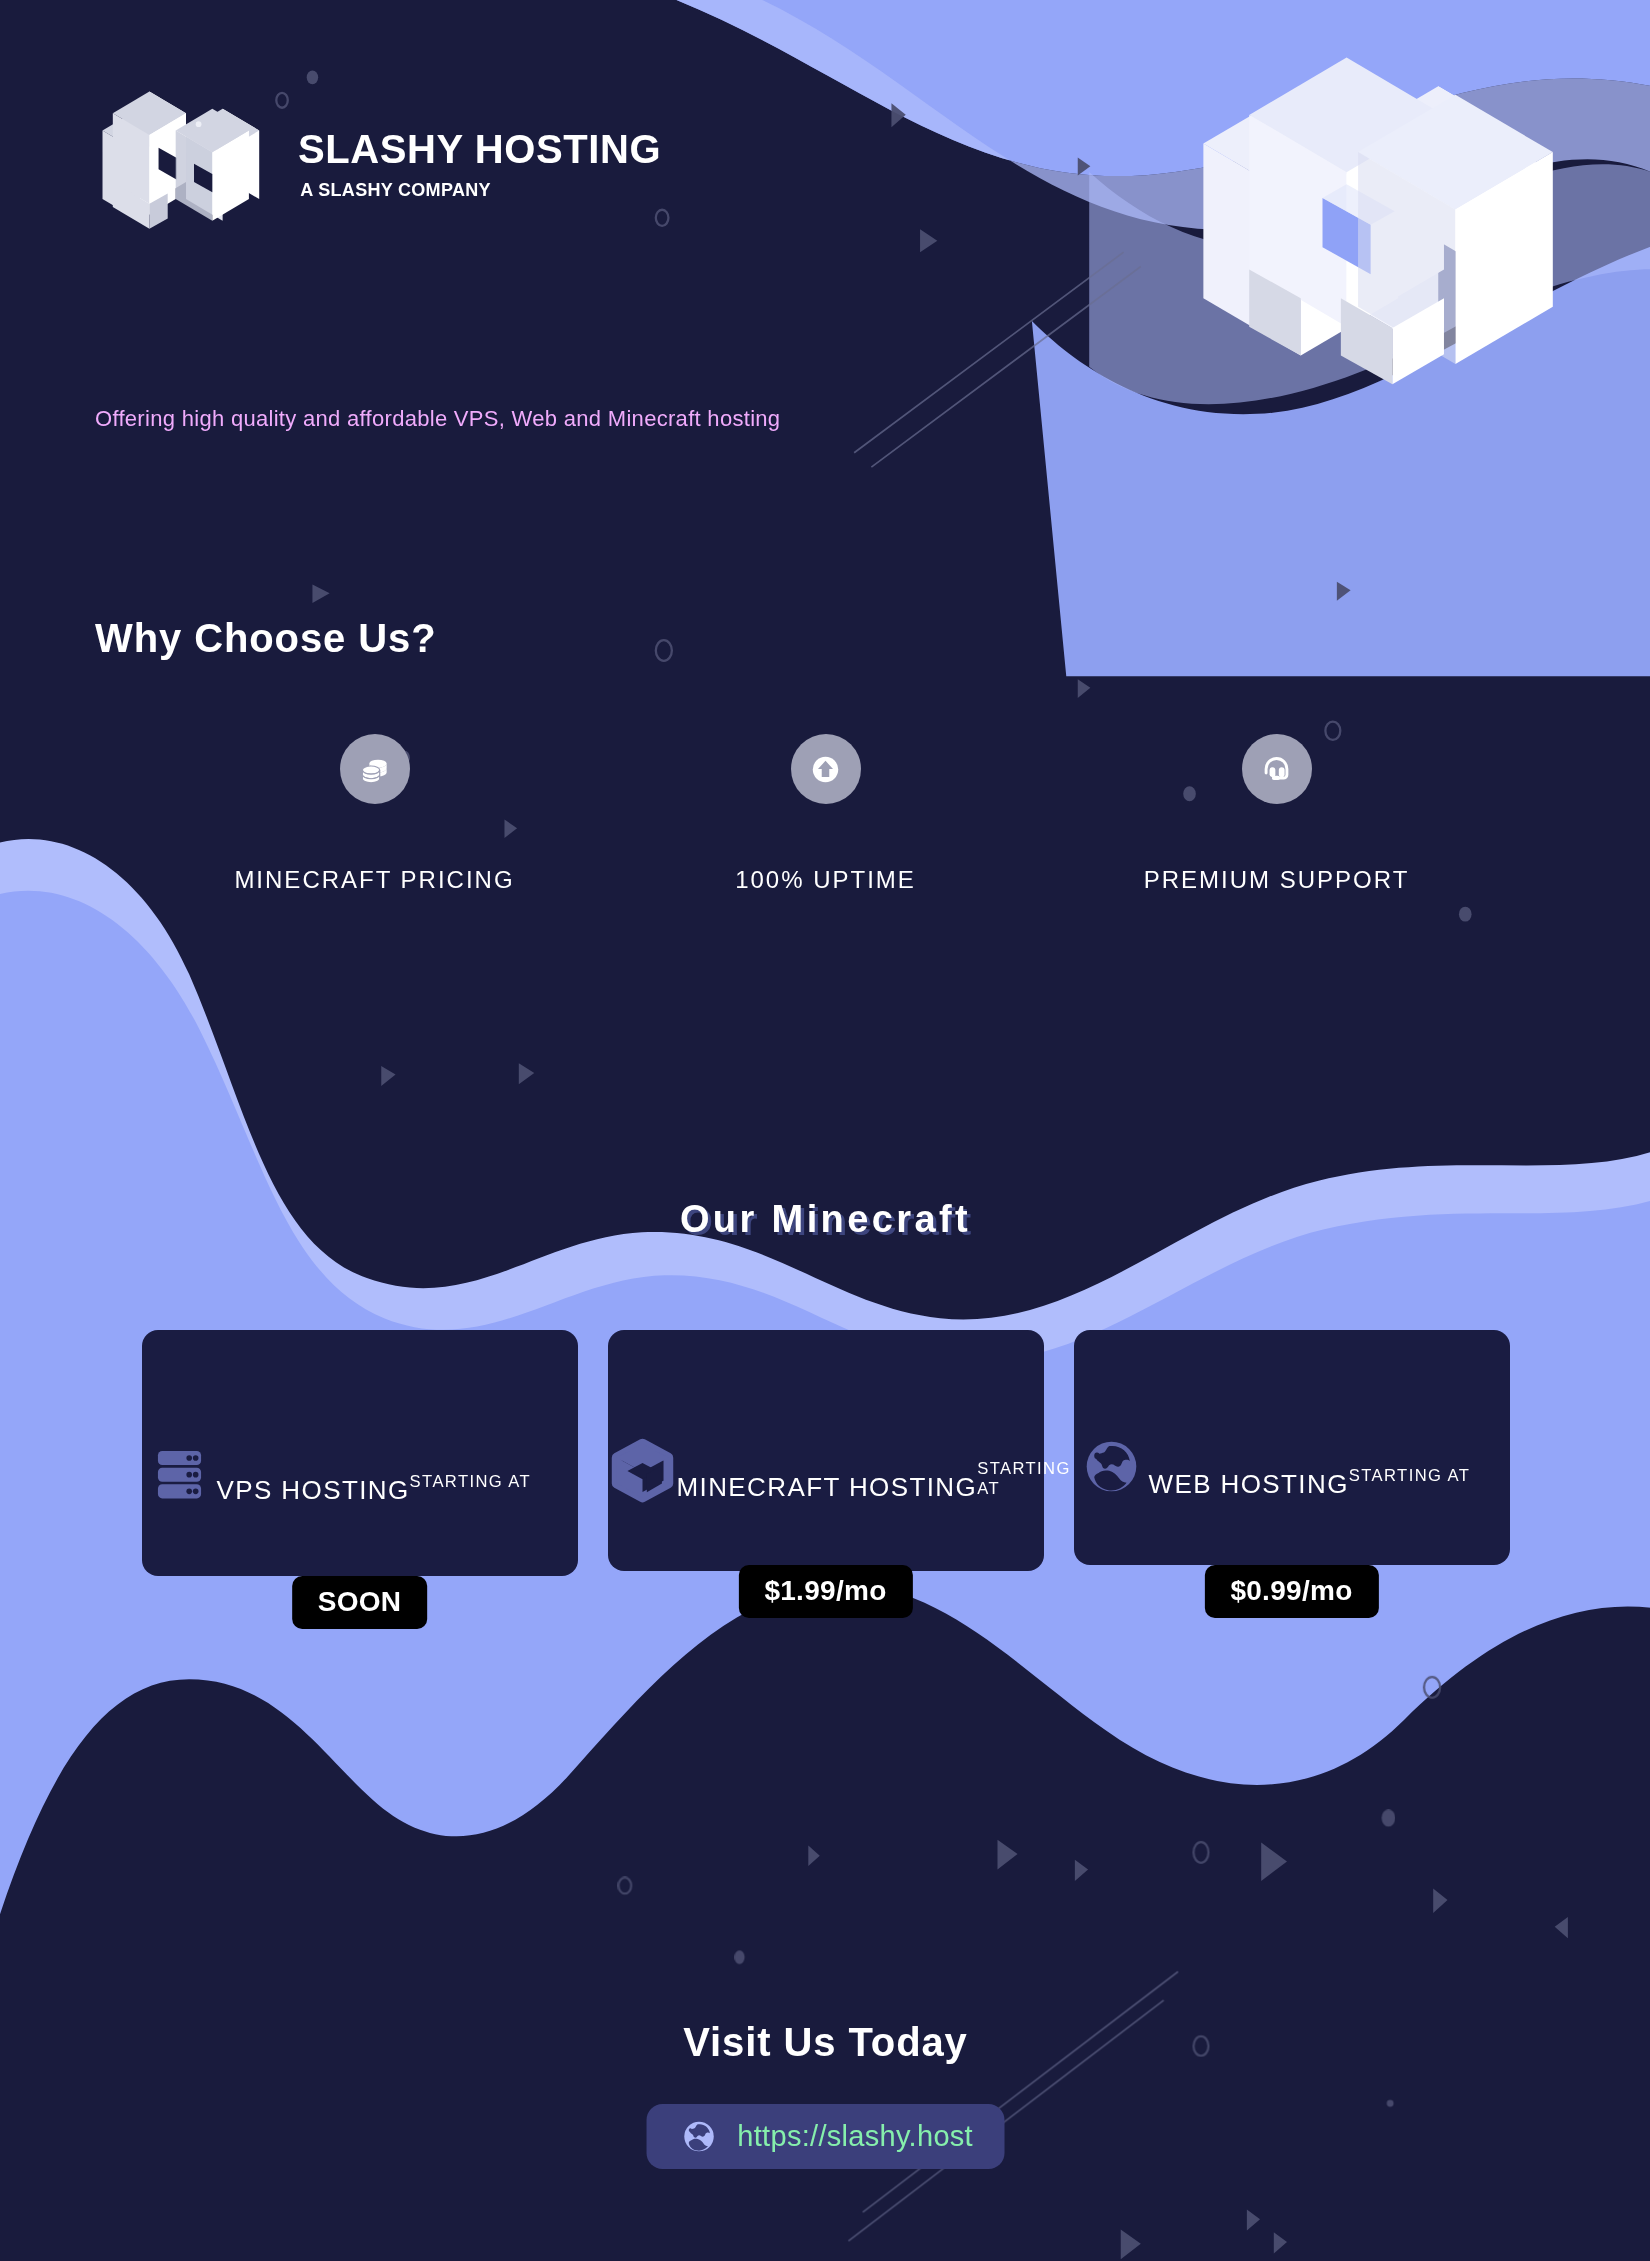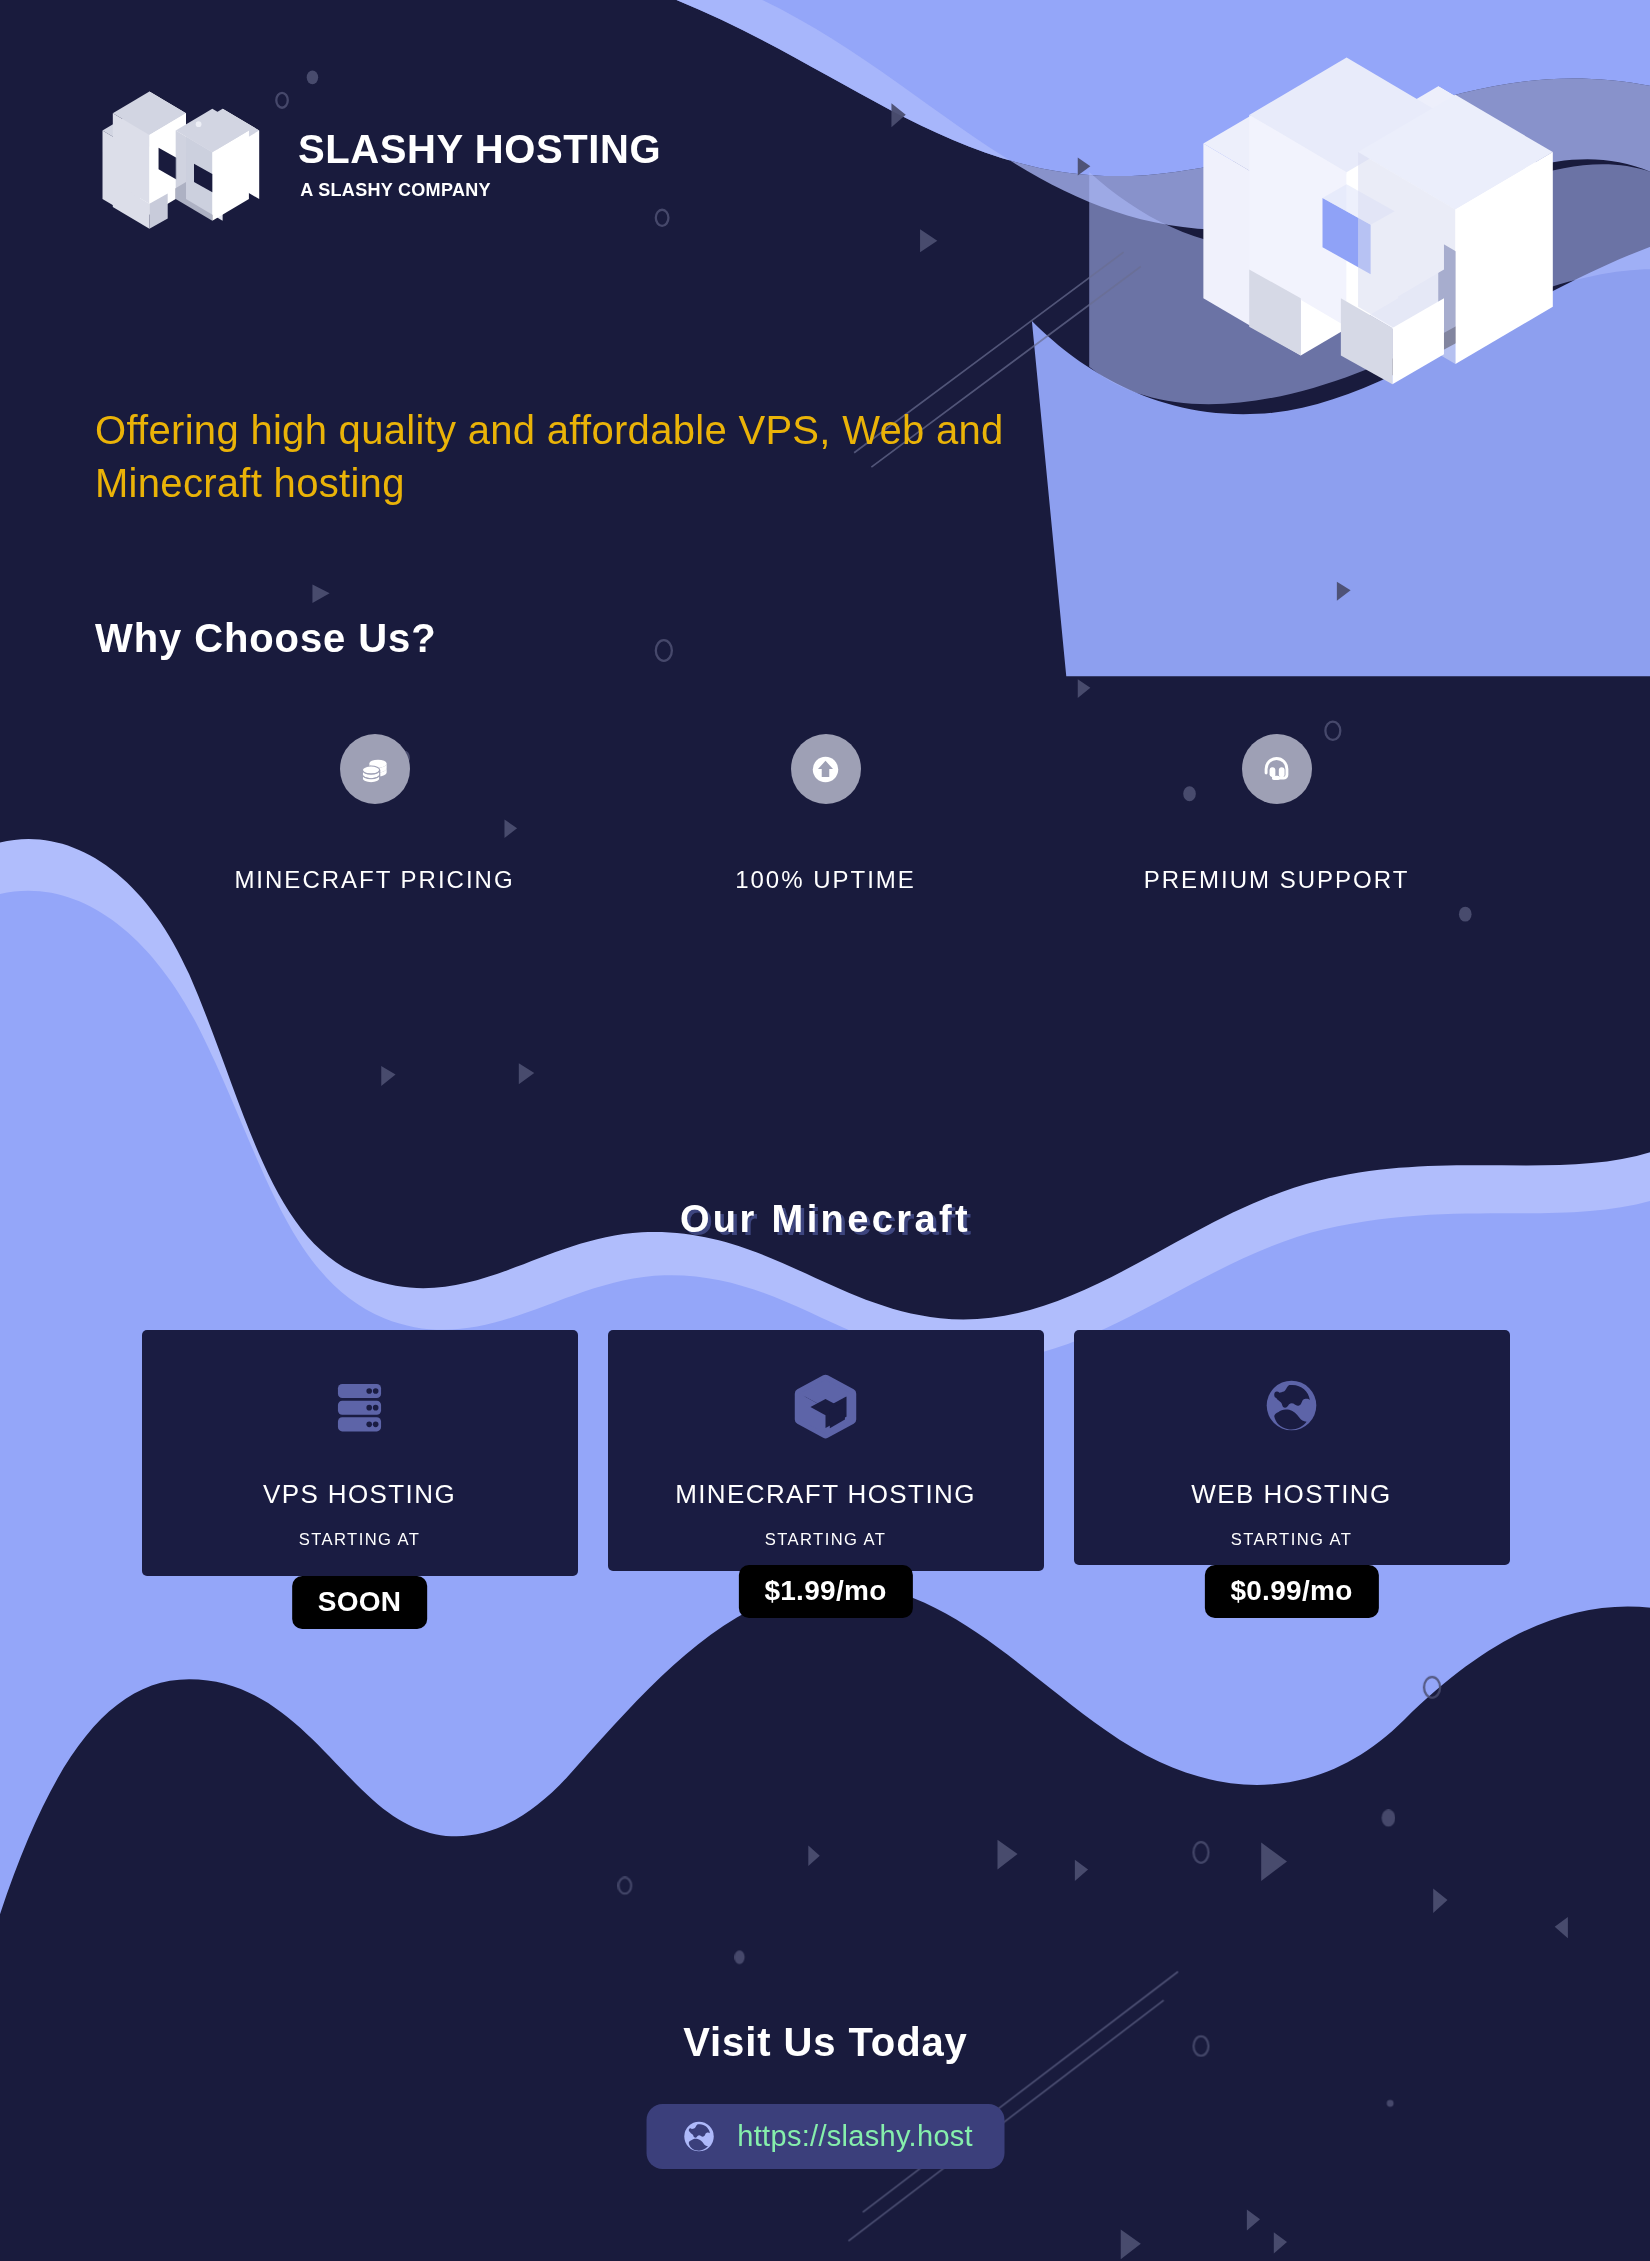--- a/index.html
+++ b/index.html
@@ -24,21 +24,21 @@
     letter-spacing:0.6px;margin:0;white-space:nowrap;
   }
   .brand-sub{
     font-size:18px;line-height:1;font-weight:700;color:#ffffff;
     letter-spacing:0.3px;margin:11.5px 0 0 2.3px;white-space:nowrap;
   }
   .hero-logo{position:absolute;left:1169px;top:23px;width:401px;height:390px;}
 
   .tagline{
     position:absolute;left:95px;top:404px;width:917px;
-    font-size:40px;line-height:1.32;color:#eab308;font-weight:400;
+    font-size:22px;line-height:1.32;color:#f0abfc;font-weight:400;
     letter-spacing:0.3px;
   }
 
   
   .why-title{
     position:absolute;left:95px;top:616px;
     font-size:40px;font-weight:700;color:#ffffff;letter-spacing:0.9px;margin:0;
   }
   .features{
     position:absolute;left:0;top:734px;width:1651px;
@@ -60,22 +60,22 @@
     position:absolute;left:0;top:1198px;width:1651px;text-align:center;
     font-size:38px;font-weight:700;color:#ffffff;letter-spacing:3.4px;margin:0;
     text-shadow:3.4px 3.4px 0 rgba(120,140,235,0.38);
   }
   .cards{
     position:absolute;left:0;top:1330px;width:1651px;
     display:flex;justify-content:center;gap:30px;
   }
   .card-wrap{position:relative;width:436px;}
   .card{
-    background:#1A1C42;border-radius:5px;height:252px;
-    display:flex;flex-direction:column;align-items:center;
+    background:#1A1C42;border-radius:16px;height:252px;
+    display:flex;flex-direction:row;align-items:center;
     padding-top:38px;box-sizing:border-box;
   }
   .card.mid{height:241px;}
   .card-icon{width:75px;height:75px;display:flex;align-items:center;justify-content:center;}
   .card-title{
     margin-top:36px;font-size:26px;color:#ffffff;letter-spacing:1.4px;
     font-weight:400;white-space:nowrap;
   }
   .card-starting{
     margin-top:19.5px;font-size:16.6px;color:#ffffff;letter-spacing:1.4px;font-weight:400;

